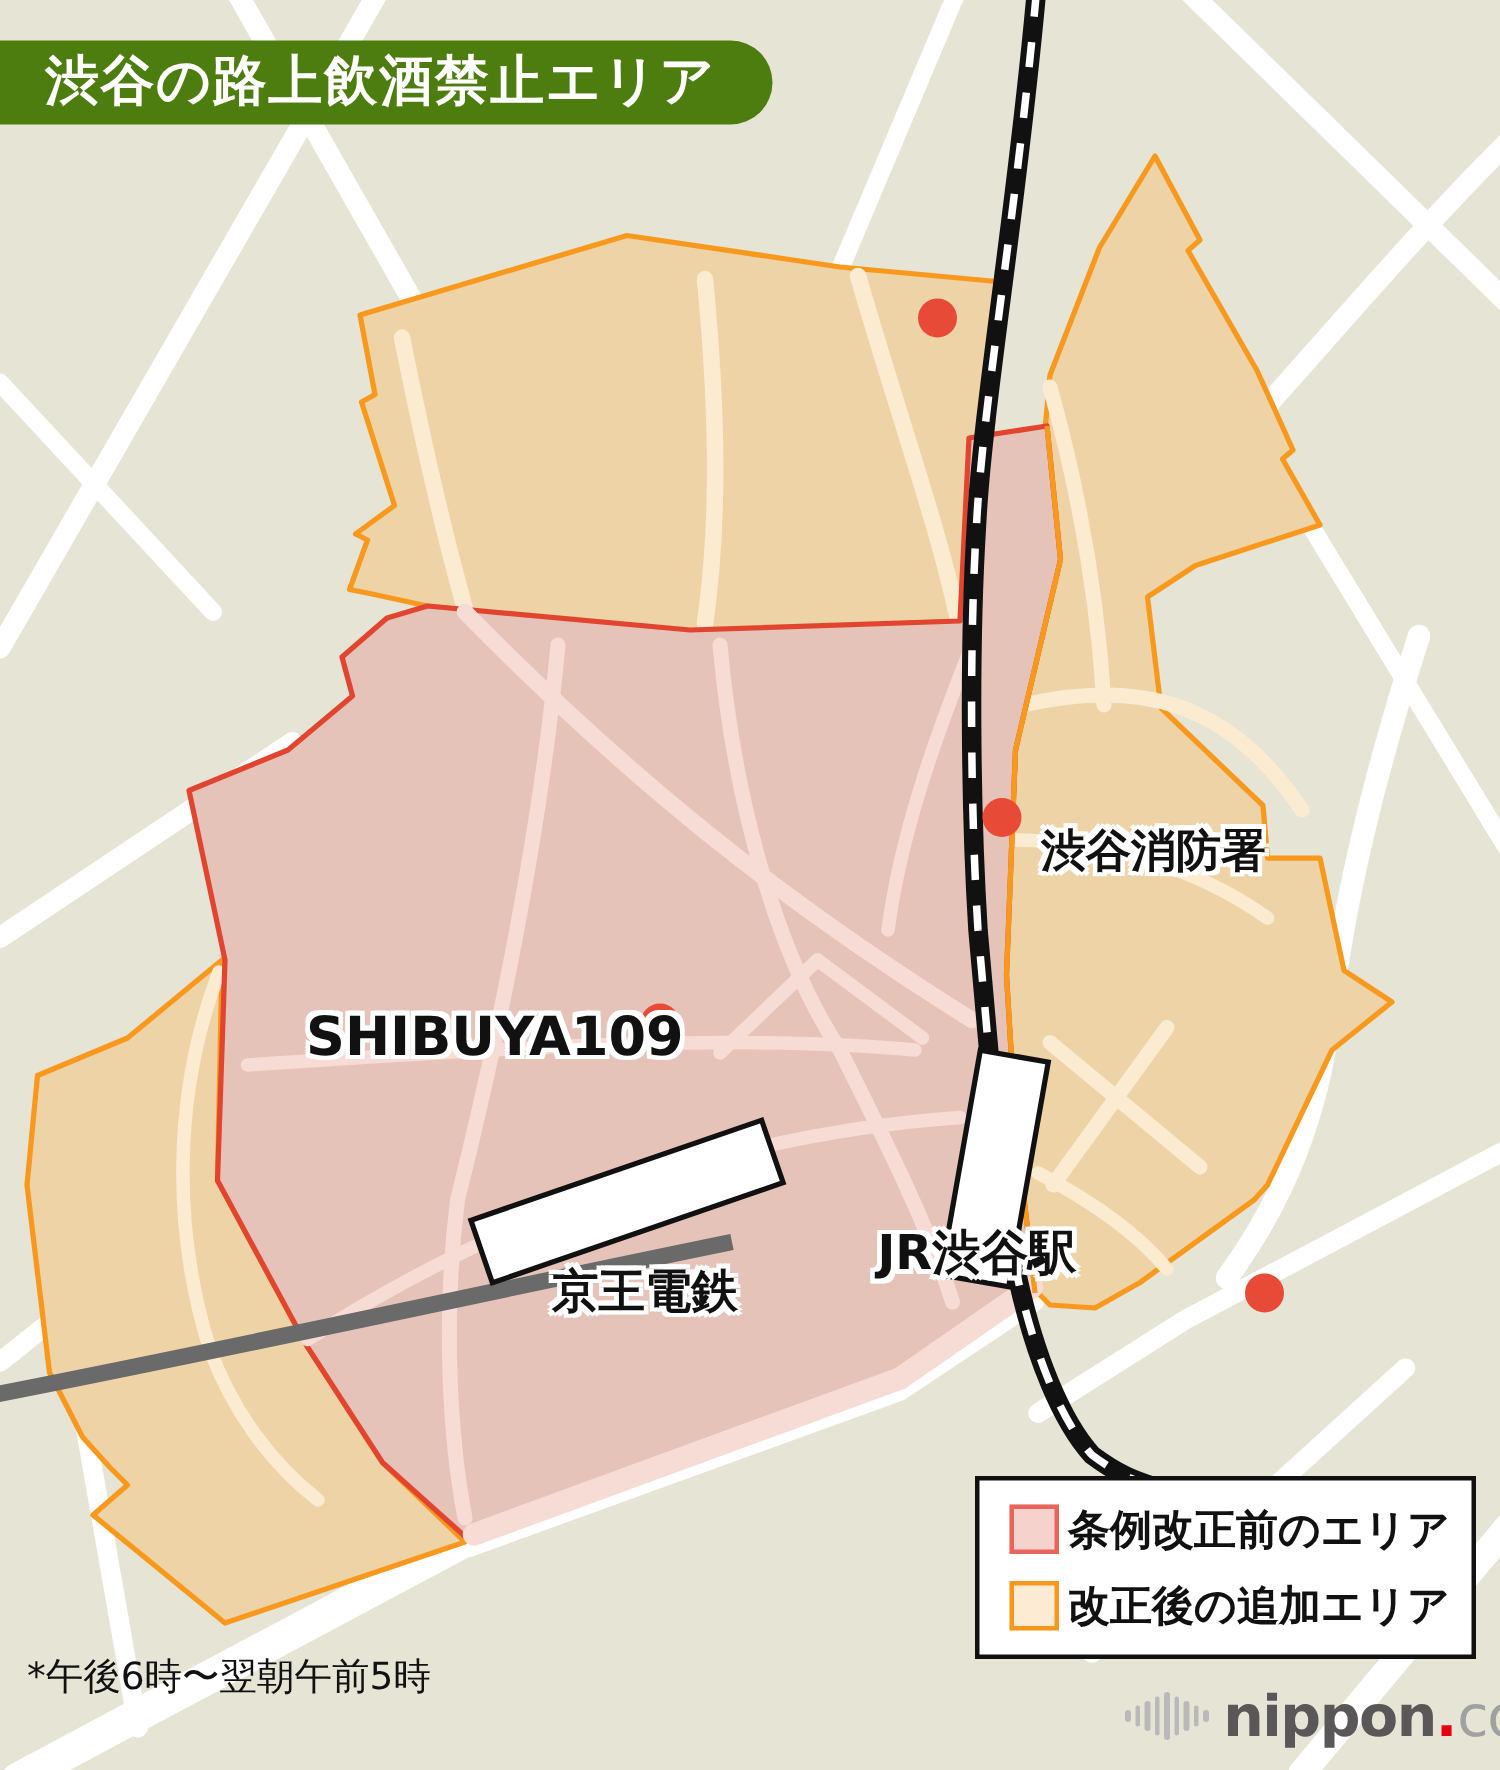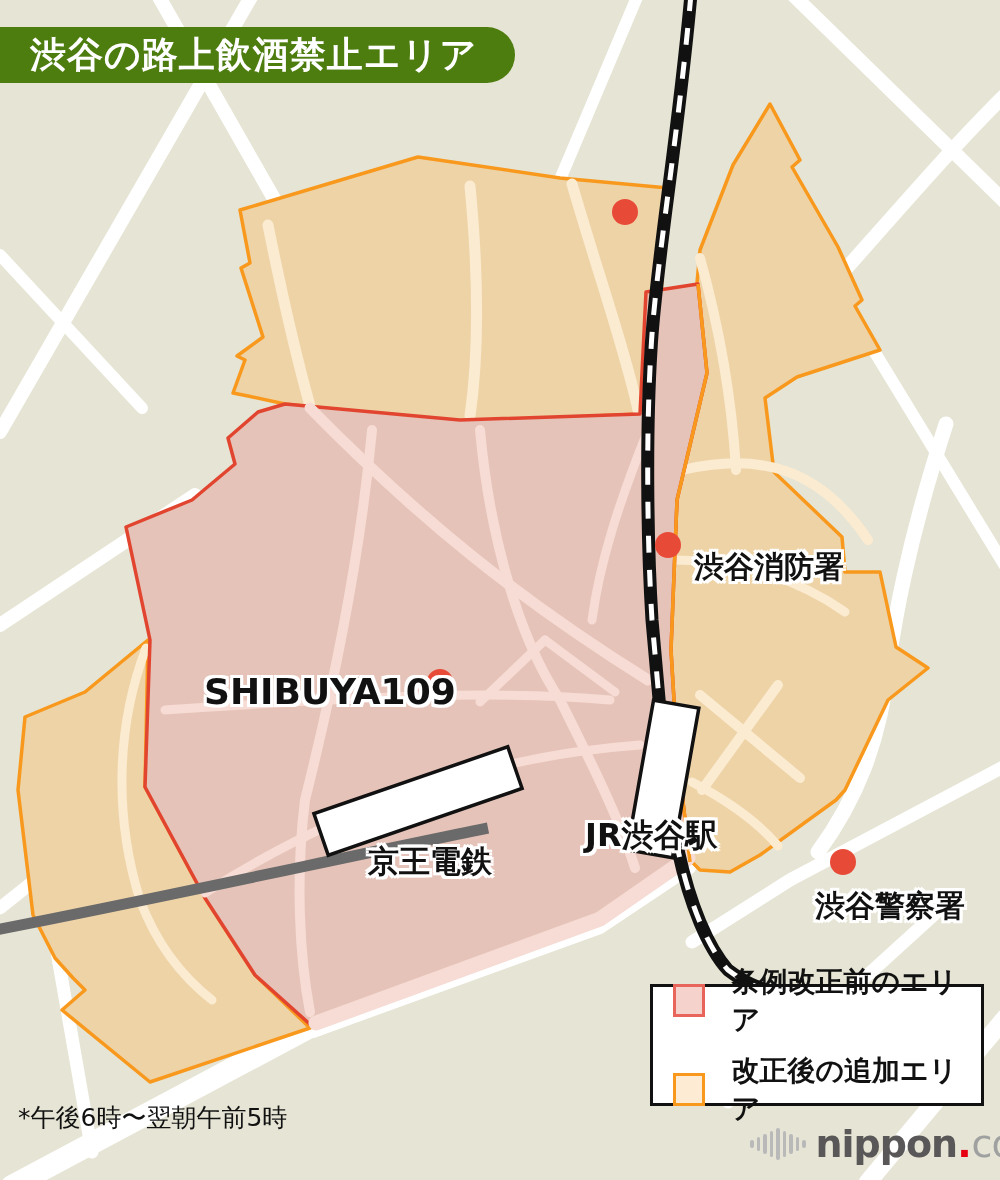--- a/index.html
+++ b/index.html
@@ -11,21 +11,21 @@
     text-shadow:-3px -3px 0 #fff,3px -3px 0 #fff,-3px 3px 0 #fff,3px 3px 0 #fff,
                  0 -3px 0 #fff,0 3px 0 #fff,-3px 0 0 #fff,3px 0 0 #fff;}
 
   #title-pill{position:absolute;left:0;top:27px;height:56px;background:#4d7c0f;
     color:#fff;font-size:36px;font-weight:bold;line-height:56px;
     padding:0 38px 0 30px;border-radius:0 28px 28px 0;letter-spacing:1px;}
 
   #legend{position:absolute;left:650px;top:984px;width:334px;height:122px;
     background:#fff;border:3.5px solid #111;box-sizing:border-box;
     display:flex;flex-direction:column;justify-content:center;gap:13px;padding-left:20px;}
-  .legend-row{display:flex;align-items:center;gap:26px;}
+  .legend-row{display:flex;align-items:center;gap:6px;}
   .swatch{width:33px;height:33px;box-sizing:border-box;}
   .legend-text{font-size:28px;font-weight:bold;color:#111;}
 
   #footnotes{position:absolute;left:18px;top:1100px;font-size:25px;color:#111;line-height:36px;}
 
   #logo{position:absolute;left:750px;top:1122px;display:flex;align-items:center;gap:10px;}
   #logo .word{font-size:38px;line-height:44px;}
   #logo .bold{font-weight:bold;color:#595757;letter-spacing:-1px;}
   #logo .dot{font-weight:bold;color:#e60012;}
   #logo .light{color:#9fa0a0;font-weight:normal;letter-spacing:-1px;}
@@ -130,21 +130,20 @@
     <circle cx="843" cy="862" r="13"></circle>
   </g>
 </svg>
 
   <div class="maplabel" style="left:694px;top:547px;font-size:30px;">渋谷消防署</div>
   <div class="maplabel" style="left:204px;top:661px;font-size:36px;margin-top:10px;">SHIBUYA109</div>
   <div class="maplabel" style="left:585px;top:771px;font-size:32px;margin-top:43px;">JR渋谷駅</div>
   <div class="maplabel" style="left:368px;top:843px;width:162px;font-size:31px;line-height:37px;">
     <div>京王電鉄</div>
   </div>
-  <div class="maplabel" style="left:815px;top:886px;font-size:30px;">渋谷警察署</div>
 
   <div id="title-pill">渋谷の路上飲酒禁止エリア</div>
 
   <div id="legend">
     <div class="legend-row">
       <span class="swatch" style="background:#f5d2cb;border:3px solid #e8655b;"></span>
       <span class="legend-text">条例改正前のエリア</span>
     </div>
     <div class="legend-row">
       <span class="swatch" style="background:#fdecd3;border:3px solid #f8991d;"></span>

